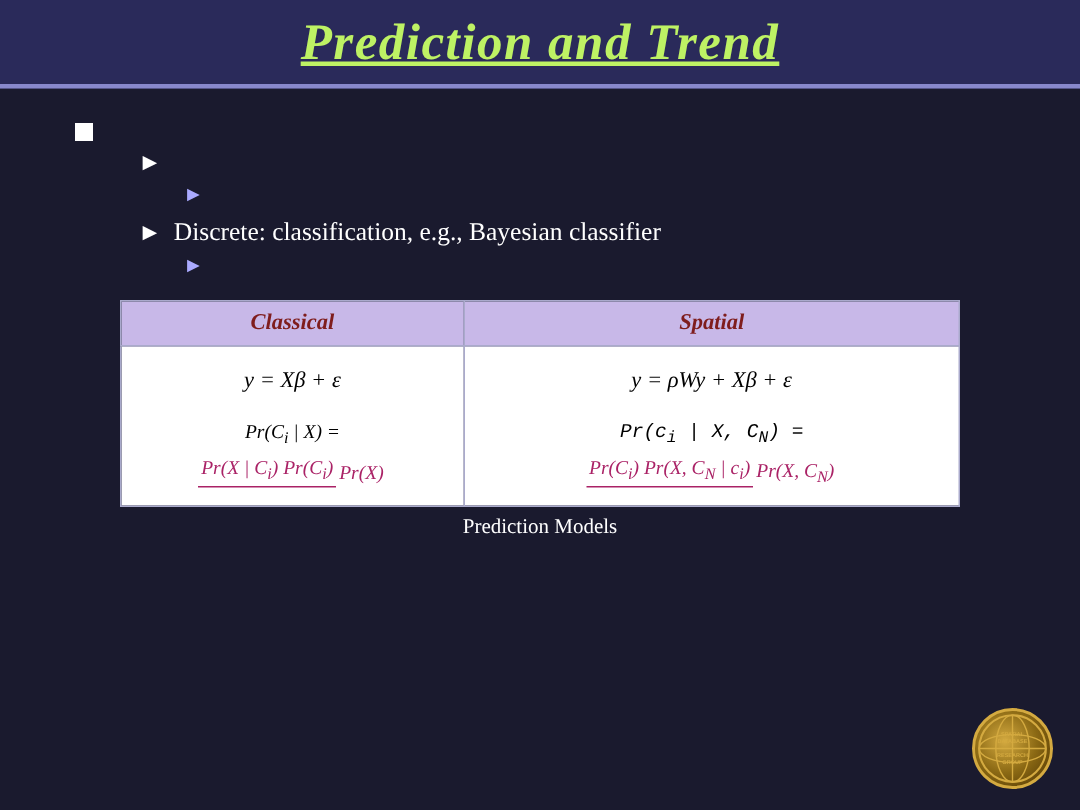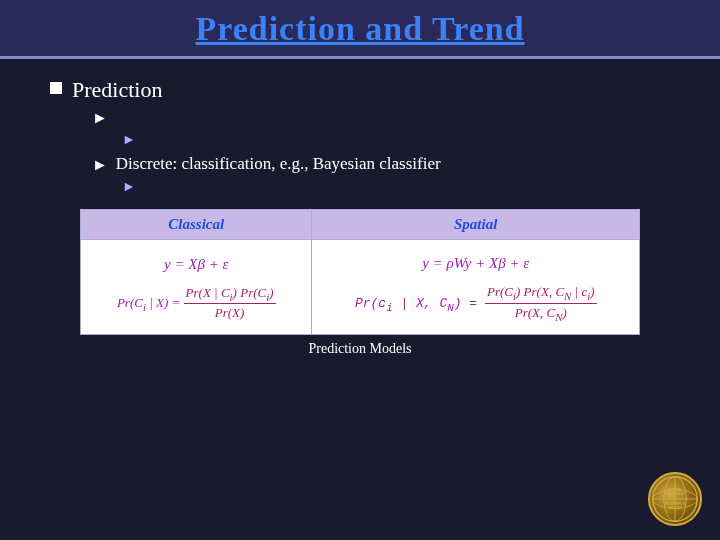--- a/index.html
+++ b/index.html
@@ -24,24 +24,25 @@
 
     .title-bar {
       width: 100%;
       background: #2a2a5a;
       border-bottom: 3px solid #8888cc;
       padding: 10px 0 8px 0;
       text-align: center;
     }
 
     .title-text {
-      color: #3b82f6;
+      color: #bef264;
       font-size: 34px;
       font-weight: bold;
       text-decoration: underline;
+      font-style: italic;
       letter-spacing: 1px;
     }
 
     .content {
       width: 100%;
       padding: 18px 50px 0 50px;
       color: white;
     }
 
     .main-bullet {
@@ -95,47 +96,46 @@
     }
 
     .pred-table {
       width: 100%;
       border-collapse: collapse;
       border: 1px solid #aaaacc;
     }
 
     .pred-table th {
       background: #c8b8e8;
-      color: #1d4ed8;
+      color: #7f1d1d;
       font-size: 15px;
       padding: 6px 27px;
       text-align: center;
       border: 1px solid #aaaacc;
       font-weight: bold;
       font-style: italic;
     }
 
     .pred-table td {
       background: white;
       padding: 8px 20px 12px 20px;
       text-align: center;
       border: 1px solid #aaaacc;
       vertical-align: middle;
     }
 
     .formula {
-      color: #a21caf;
+      color: #000000;
       font-style: italic;
       font-size: 15px;
       line-height: 2.0;
     }
 
     .formula-fraction {
       display: inline-flex;
-      flex-direction: column;
       align-items: center;
       vertical-align: middle;
       font-size: 13px;
       color: #aa2266;
       font-style: italic;
     }
 
     .formula-numerator {
       border-bottom: 1px solid #aa2266;
       padding: 0 2px 1px 2px;
@@ -181,21 +181,20 @@
 <div class="slide">
 
   <div class="title-bar">
     <span class="title-text">Prediction and Trend</span>
   </div>
 
   <div class="content">
 
     <div class="main-bullet">
       <div class="bullet-square"></div>
-      <span class="main-bullet-text">Prediction</span>
     </div>
 
     <div class="sub-bullets">
 
       <div class="sub-bullet">
         <span class="sub-bullet-arrow">►</span>
       </div>
 
       <div style="padding-left: 30px; margin-bottom: 6px;">
         <div class="sub-bullet">

